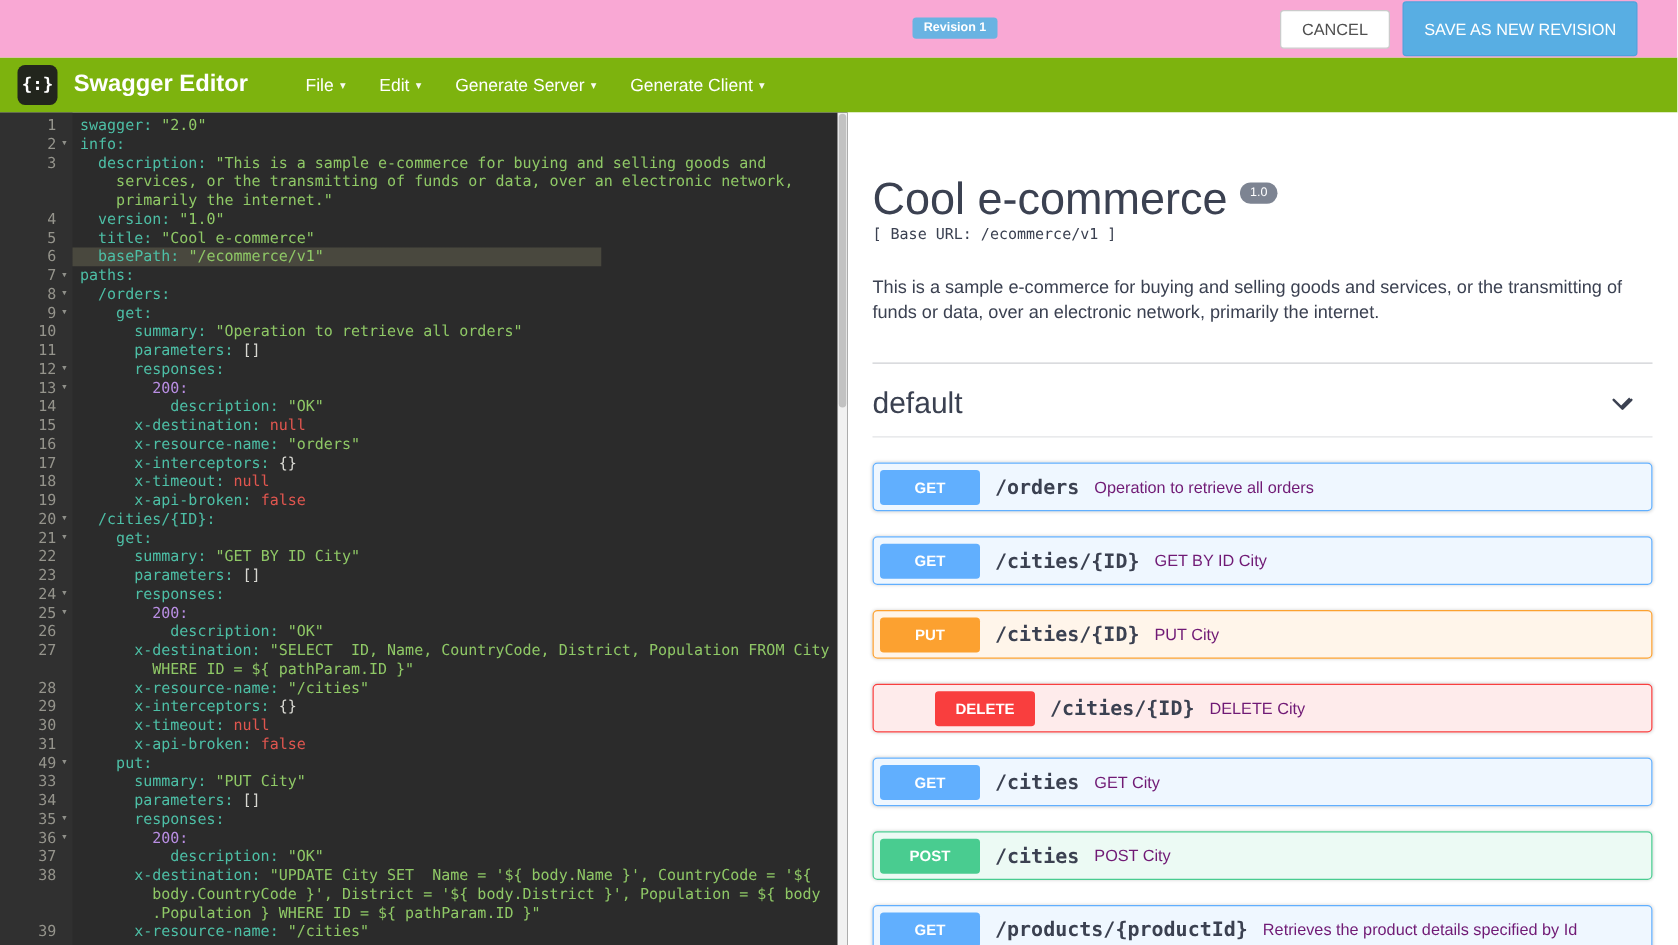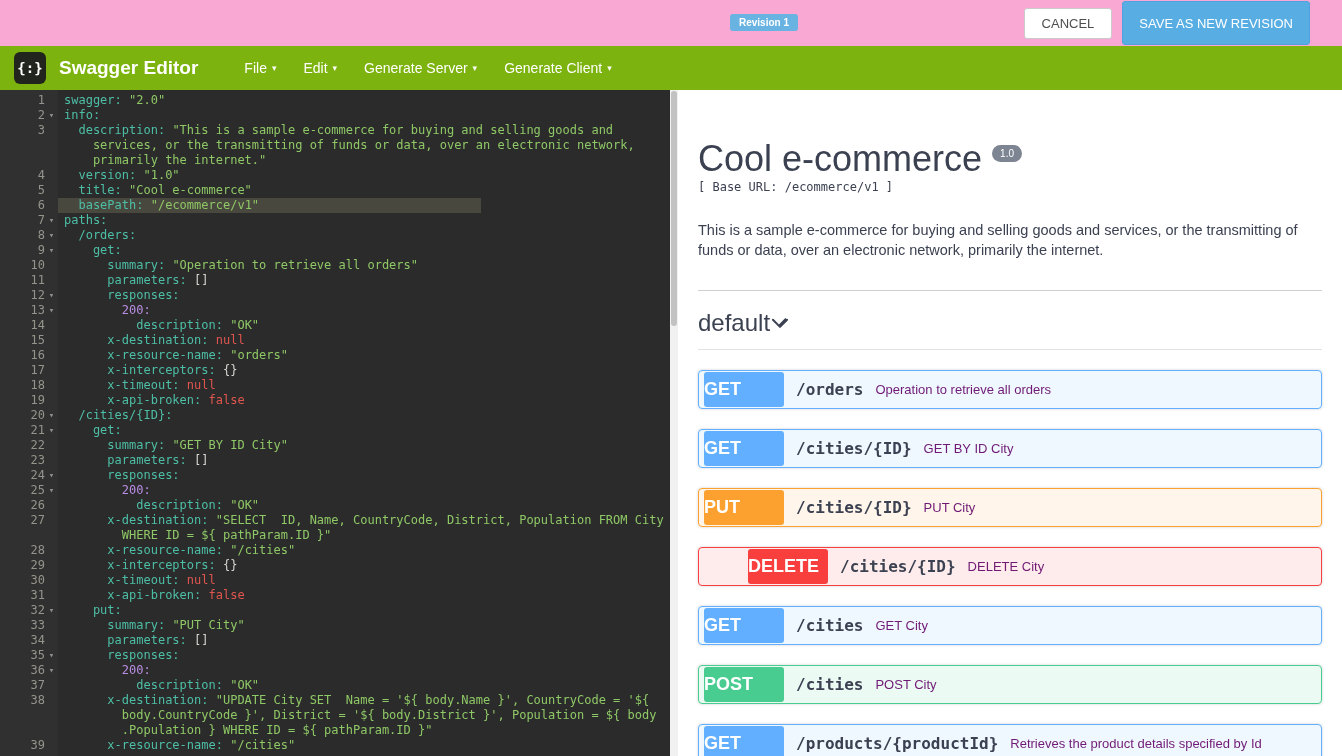--- a/index.html
+++ b/index.html
@@ -68,30 +68,30 @@
   .api-title { margin-top:48px; font-size:36px; font-weight:400; color:#3b4151; }
   .version-badge { display:inline-block; background:#7d8492; color:#fff;
                    font-size:10px; font-weight:normal; padding:3px 8px;
                    border-radius:57px; margin-left:10px; position:relative;
                    top:-14px; }
   .base-url { font-family:"DejaVu Sans Mono",monospace; font-size:12px;
               color:#3b4151; }
   .api-desc { font-size:14.5px; margin-top:26px; max-width:600px;
               line-height:1.38; color:#3b4151; }
   .divider { border-bottom:1px solid rgba(59,65,81,.25); margin-top:30px; }
-  .tag-header { display:flex; align-items:center; 
+  .tag-header { display:flex; align-items:center; justify-content:space-between;
                 font-size:24px; font-weight:400; color:#3b4151;
                 padding:18px 0 12px; border-bottom:1px solid rgba(59,65,81,.15);
                 margin-bottom:20px; cursor:pointer; }
   .chev { width:20px; height:20px; flex:none; margin-right:14px; }
   .opblock { display:flex; align-items:center; border:1px solid;
              border-radius:4px; box-shadow:0 0 3px rgba(0,0,0,.19);
              margin-bottom:20px; height:39px; padding:0 10px 0 5px; }
-  .opblock-method { min-width:80px; padding:7px 0;
-                    border-radius:3px; color:#fff; font-size:18px;
+  .opblock-method { min-width:80px; text-align:center; padding:7px 0;
+                    border-radius:3px; color:#fff; font-size:12px;
                     font-weight:bold; flex:none; }
   .opblock-path { font-family:"DejaVu Sans Mono",monospace; font-size:16px;
                   font-weight:bold; color:#3b4151; margin-left:12px;
                   white-space:nowrap; }
   .opblock-summary { font-size:13px; color:#701a75; margin-left:12px;
                      white-space:nowrap; }
 </style>
 </head>
 <body>
 
@@ -157,21 +157,21 @@
         <div class="code-row"><div class="gutter-cell"><span class="num">23</span><span class="fold"></span></div><div class="code-cell"><span class="tok-k">      parameters:</span><span class="tok-p"> []</span></div></div>
         <div class="code-row"><div class="gutter-cell"><span class="num">24</span><span class="fold">▾</span></div><div class="code-cell"><span class="tok-k">      responses:</span></div></div>
         <div class="code-row"><div class="gutter-cell"><span class="num">25</span><span class="fold">▾</span></div><div class="code-cell"><span class="tok-num">        200:</span></div></div>
         <div class="code-row"><div class="gutter-cell"><span class="num">26</span><span class="fold"></span></div><div class="code-cell"><span class="tok-k">          description:</span><span class="tok-s"> "OK"</span></div></div>
         <div class="code-row"><div class="gutter-cell"><span class="num">27</span><span class="fold"></span></div><div class="code-cell"><span class="tok-k">      x-destination:</span><span class="tok-s"> "SELECT  ID, Name, CountryCode, District, Population FROM City</span></div></div>
         <div class="code-row"><div class="gutter-cell"><span class="num"></span><span class="fold"></span></div><div class="code-cell"><span class="tok-s">        WHERE ID = ${ pathParam.ID }"</span></div></div>
         <div class="code-row"><div class="gutter-cell"><span class="num">28</span><span class="fold"></span></div><div class="code-cell"><span class="tok-k">      x-resource-name:</span><span class="tok-s"> "/cities"</span></div></div>
         <div class="code-row"><div class="gutter-cell"><span class="num">29</span><span class="fold"></span></div><div class="code-cell"><span class="tok-k">      x-interceptors:</span><span class="tok-p"> {}</span></div></div>
         <div class="code-row"><div class="gutter-cell"><span class="num">30</span><span class="fold"></span></div><div class="code-cell"><span class="tok-k">      x-timeout:</span><span class="tok-c"> null</span></div></div>
         <div class="code-row"><div class="gutter-cell"><span class="num">31</span><span class="fold"></span></div><div class="code-cell"><span class="tok-k">      x-api-broken:</span><span class="tok-c"> false</span></div></div>
-        <div class="code-row"><div class="gutter-cell"><span class="num">32</span><span class="fold">▾</span></div><div class="code-cell"><span class="tok-k">    put:</span></div></div>
+        <div class="code-row"><div class="gutter-cell"><span class="num">49</span><span class="fold">▾</span></div><div class="code-cell"><span class="tok-k">    put:</span></div></div>
         <div class="code-row"><div class="gutter-cell"><span class="num">33</span><span class="fold"></span></div><div class="code-cell"><span class="tok-k">      summary:</span><span class="tok-s"> "PUT City"</span></div></div>
         <div class="code-row"><div class="gutter-cell"><span class="num">34</span><span class="fold"></span></div><div class="code-cell"><span class="tok-k">      parameters:</span><span class="tok-p"> []</span></div></div>
         <div class="code-row"><div class="gutter-cell"><span class="num">35</span><span class="fold">▾</span></div><div class="code-cell"><span class="tok-k">      responses:</span></div></div>
         <div class="code-row"><div class="gutter-cell"><span class="num">36</span><span class="fold">▾</span></div><div class="code-cell"><span class="tok-num">        200:</span></div></div>
         <div class="code-row"><div class="gutter-cell"><span class="num">37</span><span class="fold"></span></div><div class="code-cell"><span class="tok-k">          description:</span><span class="tok-s"> "OK"</span></div></div>
         <div class="code-row"><div class="gutter-cell"><span class="num">38</span><span class="fold"></span></div><div class="code-cell"><span class="tok-k">      x-destination:</span><span class="tok-s"> "UPDATE City SET  Name = '${ body.Name }', CountryCode = '${</span></div></div>
         <div class="code-row"><div class="gutter-cell"><span class="num"></span><span class="fold"></span></div><div class="code-cell"><span class="tok-s">        body.CountryCode }', District = '${ body.District }', Population = ${ body</span></div></div>
         <div class="code-row"><div class="gutter-cell"><span class="num"></span><span class="fold"></span></div><div class="code-cell"><span class="tok-s">        .Population } WHERE ID = ${ pathParam.ID }"</span></div></div>
         <div class="code-row"><div class="gutter-cell"><span class="num">39</span><span class="fold"></span></div><div class="code-cell"><span class="tok-k">      x-resource-name:</span><span class="tok-s"> "/cities"</span></div></div>
       </div>

